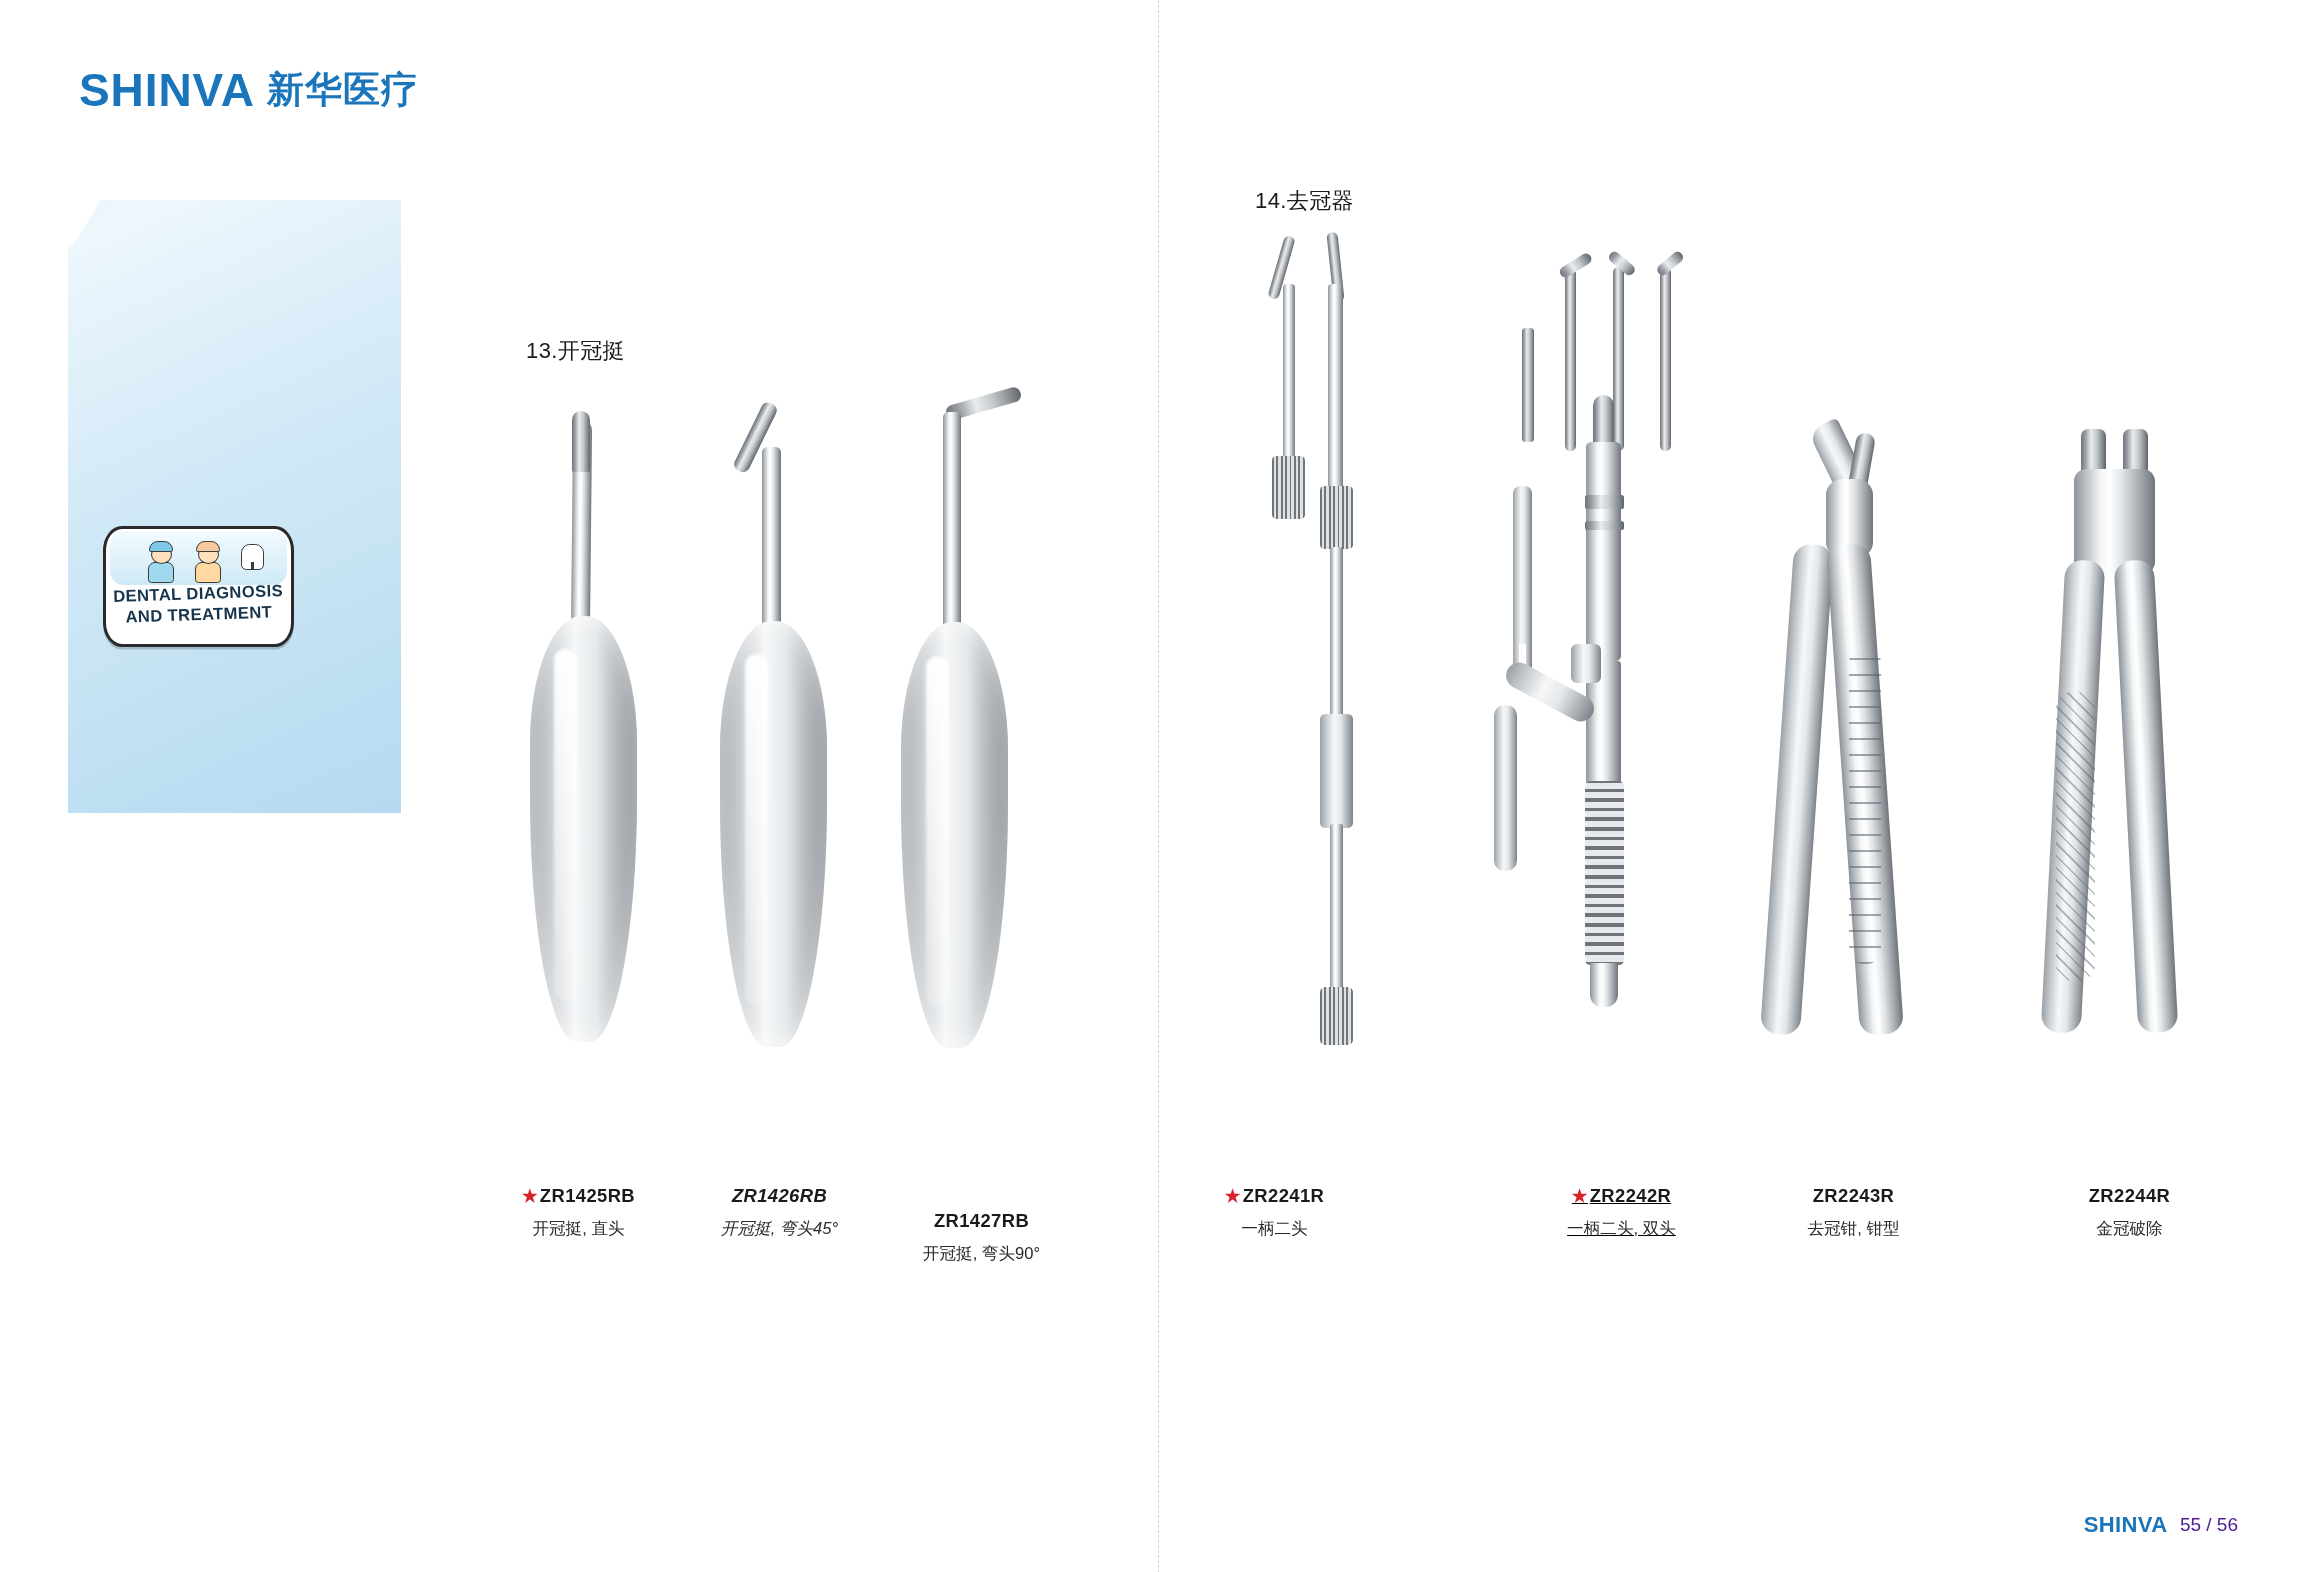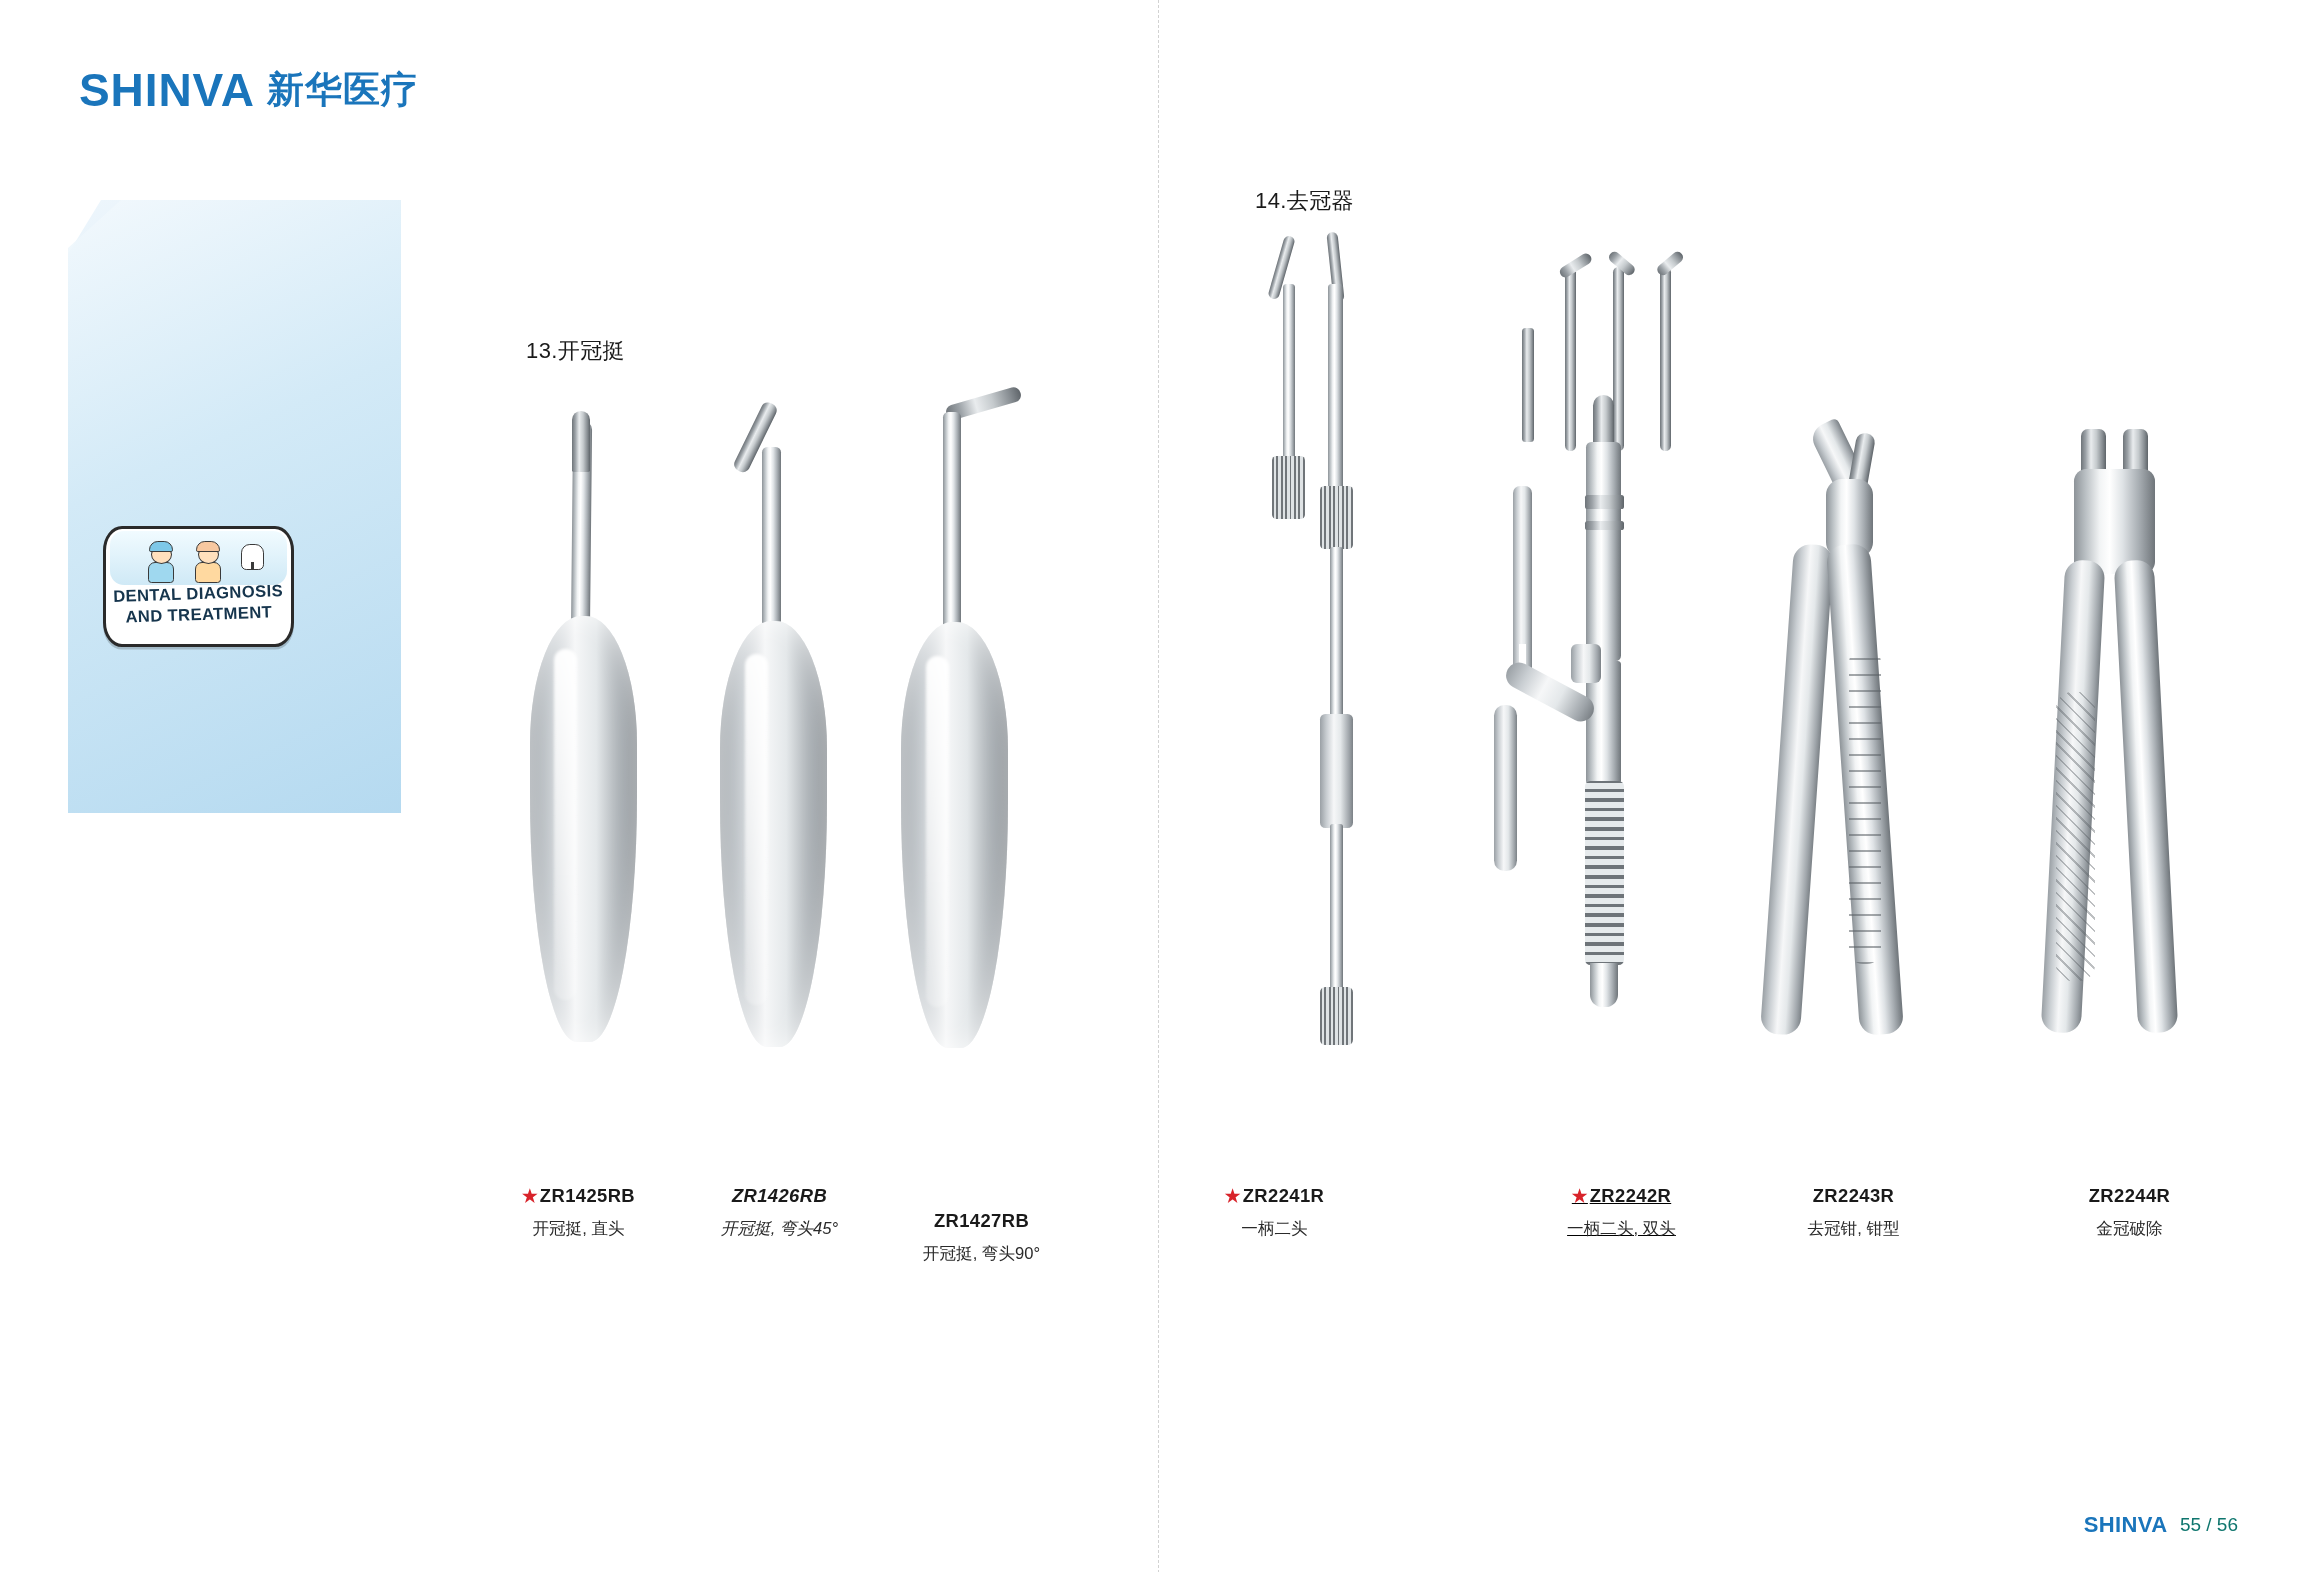--- a/index.html
+++ b/index.html
@@ -190,21 +190,21 @@
   
   .footer {
     position: absolute;
     right: 81px; bottom: 35px;
     display: flex; align-items: center; gap: 12.3px;
   }
   .footer .fl {
     font-size: 22px; font-weight: bold; color: #1a75bb; letter-spacing: 0.4px;
   }
   .footer .pg {
-    font-size: 19px; color: #0f766e;
+    font-size: 19px; color: #4c1d95;
   }
 </style>
 </head>
 <body>
 
 <div class="logo">
   <span class="logo-mark">SHINVA</span>
   <span class="logo-cn">新华医疗</span>
 </div>
 

